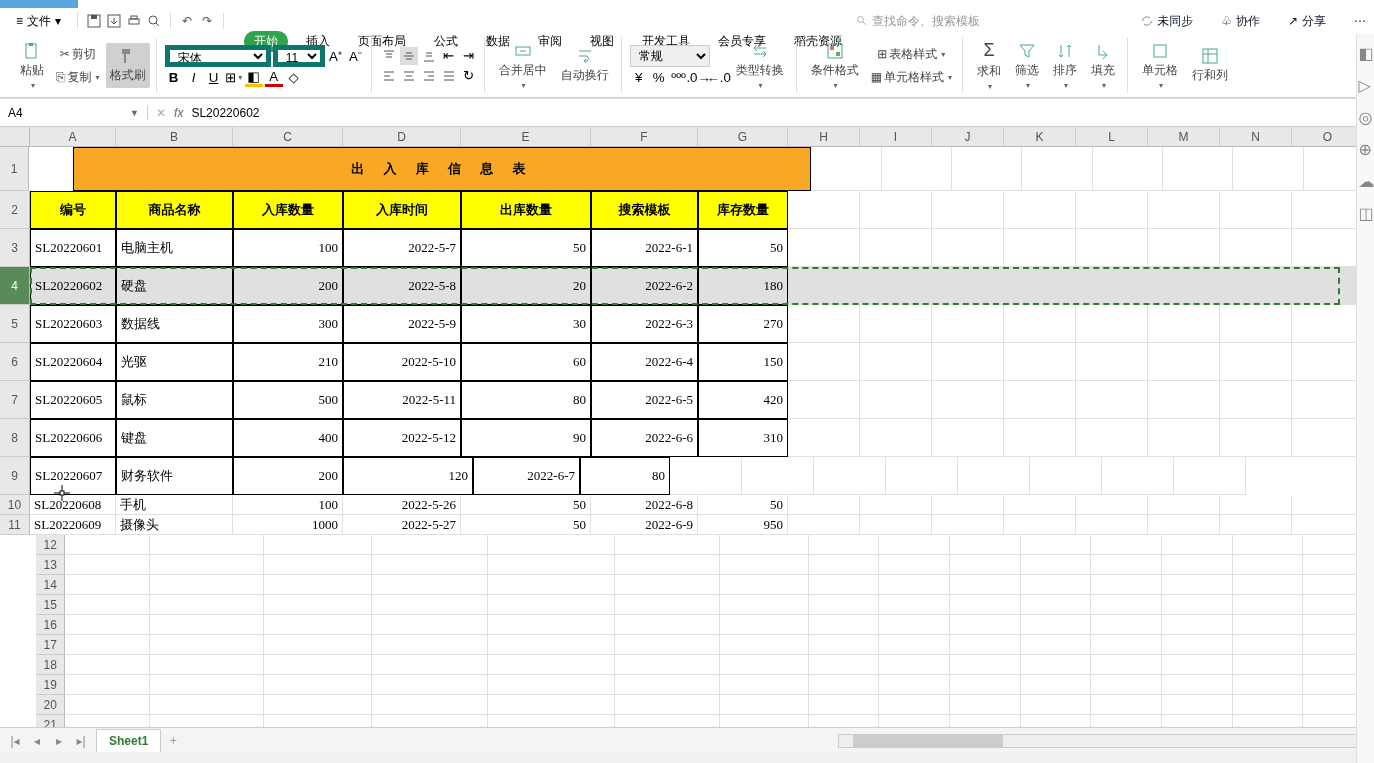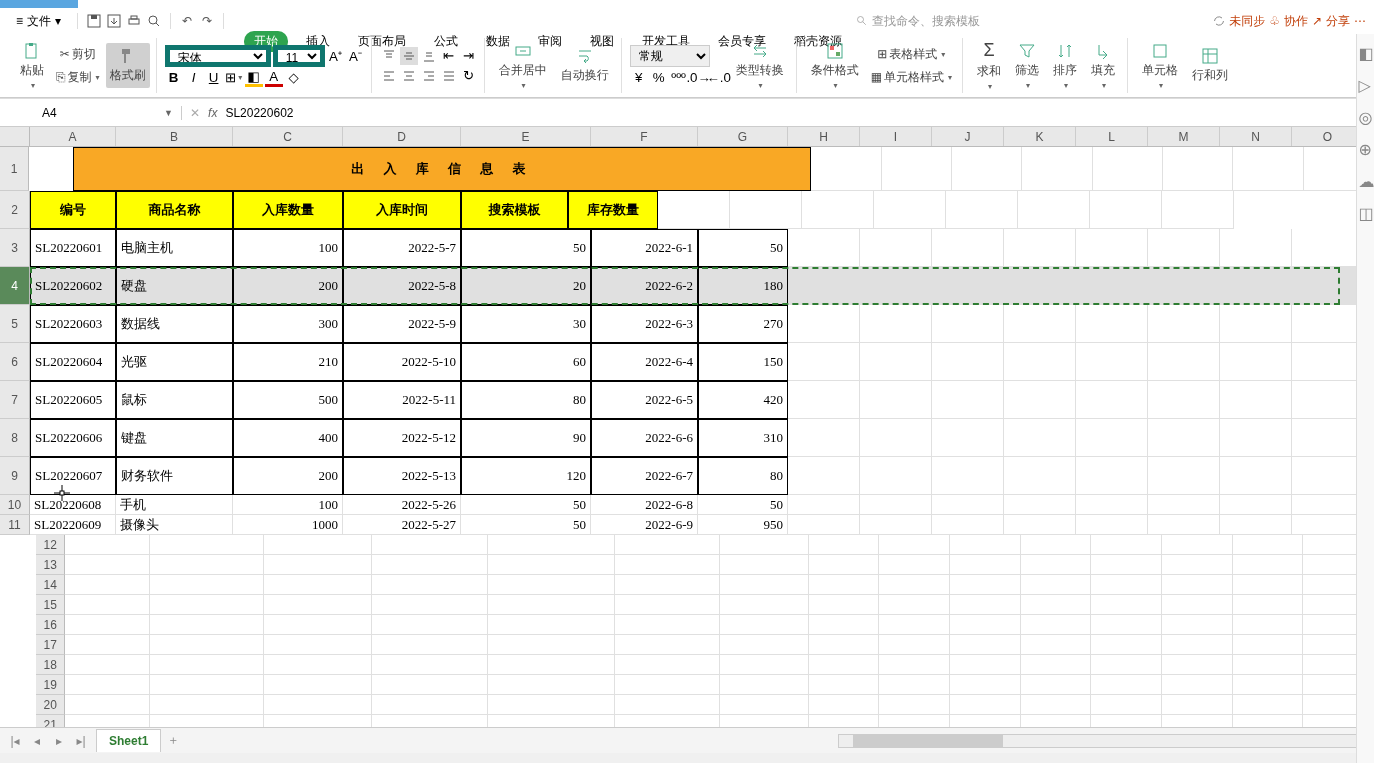--- a/index.html
+++ b/index.html
@@ -10,41 +10,41 @@
 .titlebar .accent { width: 78px; height: 8px; background: #5aa6e0; }
 .menubar { display: flex; align-items: center; height: 26px; padding: 0 8px; font-size: 12px; gap: 4px; }
 .menubar .file-menu { display: flex; align-items: center; gap: 4px; padding: 0 8px; }
 .menubar .divider { width: 1px; height: 16px; background: #ddd; margin: 0 4px; }
 .menubar .qicon { width: 16px; height: 16px; display: inline-flex; align-items: center; justify-content: center; color: #555; }
 .menubar .tabs { display: flex; gap: 8px; margin-left: 12px; }
 .menubar .tab { padding: 2px 10px; border-radius: 10px; cursor: pointer; margin-top: 40px; }
 .menubar .tab.active { background: #2ea44f; color: #fff; }
 .menubar .spacer { flex: 1; }
 .menubar .search { color: #999; font-size: 12px; display: flex; align-items: center; gap: 4px; }
-.menubar .right { display: flex; gap: 4px; font-size: 12px; color: #c2410c; }
+.menubar .right { display: flex; gap: 28px; font-size: 12px; color: #0f172a; }
 .menubar .right span { display: inline-flex; align-items: center; gap: 4px; }
 
 .ribbon { display: flex; align-items: stretch; background: #fff; padding: 4px 8px; height: 64px; font-size: 12px; gap: 2px; border-bottom: 1px solid #ccc; }
 .ribbon .group { display: flex; align-items: center; gap: 2px; padding: 0 6px; border-right: 1px solid #e0e0e0; }
 .ribbon .group:last-child { border-right: none; }
 .rbtn { display: flex; flex-direction: column; align-items: center; justify-content: center; padding: 2px 6px; color: #444; gap: 2px; min-width: 32px; }
 .rbtn .ic { width: 18px; height: 18px; display: inline-block; }
 .rbtn.small { flex-direction: row; min-width: auto; padding: 2px 4px; }
 .ribbon .stack { display: flex; flex-direction: column; gap: 2px; }
 .ribbon .stack .row { display: flex; align-items: center; gap: 2px; }
 .fmt-painter { background: #d0d0d0; padding: 4px; border-radius: 2px; }
 select.fontsel { height: 22px; font-size: 12px; border: 5px solid #0f766e; background: #fff; padding: 0 4px; }
 select.fontsel.name { width: 106px; }
 select.fontsel.size { width: 52px; }
 .alignbtn { width: 18px; height: 18px; border: none; background: none; display: inline-flex; align-items: center; justify-content: center; }
 .alignbtn svg { width: 14px; height: 14px; }
 .numfmt { width: 80px; height: 22px; border: 1px solid #ccc; font-size: 12px; padding: 0 4px; }
 .ribbon .caret { font-size: 8px; color: #666; margin-left: 2px; }
 
-.namebox-row { display: flex; align-items: center; background: #fff; height: 28px; border-bottom: 1px solid #ccc; font-size: 12px; padding-left: 34px; }
+.namebox-row { display: flex; align-items: center; background: #fff; height: 28px; border-bottom: 1px solid #ccc; font-size: 12px; }
 .namebox { width: 148px; border-right: 1px solid #ccc; padding: 0 8px; display: flex; align-items: center; justify-content: space-between; }
 .namebox .dd { font-size: 9px; color: #666; }
 .fx-area { flex: 1; display: flex; align-items: center; padding: 0 8px; gap: 8px; }
 .fx-area .fx { font-style: italic; color: #666; }
 
 .sheet-area { position: relative; background: #fff; height: 600px; overflow: hidden; }
 .colheads { display: flex; position: sticky; top: 0; background: #e8e8e8; border-bottom: 1px solid #bbb; height: 20px; font-size: 12px; }
 .colheads .corner { width: 30px; border-right: 1px solid #bbb; background: #e8e8e8; }
 .colheads .ch { border-right: 1px solid #ccc; text-align: center; line-height: 20px; color: #555; }
 .gridbody { position: relative; }
@@ -387,20 +387,21 @@
         <div class="cell col-M "></div>
         <div class="cell col-N "></div>
         <div class="cell col-O "></div>
       </div>
       <div class="gridrow " style="height: 38px;">
         <div class="rh">2</div>
         <div class="cell col-A b header-cell">编号</div>
         <div class="cell col-B b header-cell">商品名称</div>
         <div class="cell col-C b header-cell">入库数量</div>
         <div class="cell col-D b header-cell">入库时间</div>
+        <div class="cell col-E b header-cell">出库数量</div>
         <div class="cell col-F b header-cell">搜索模板</div>
         <div class="cell col-G b header-cell">库存数量</div>
         <div class="cell col-H "></div>
         <div class="cell col-I "></div>
         <div class="cell col-J "></div>
         <div class="cell col-K "></div>
         <div class="cell col-L "></div>
         <div class="cell col-M "></div>
         <div class="cell col-N "></div>
         <div class="cell col-O "></div>
@@ -511,21 +512,20 @@
         <div class="cell col-L "></div>
         <div class="cell col-M "></div>
         <div class="cell col-N "></div>
         <div class="cell col-O "></div>
       </div>
       <div class="gridrow " style="height: 38px;">
         <div class="rh">9</div>
         <div class="cell col-A b">SL20220607</div>
         <div class="cell col-B b">财务软件</div>
         <div class="cell col-C b num">200</div>
-        <div class="cell col-D b num">2022-5-13</div>
         <div class="cell col-E b num">120</div>
         <div class="cell col-F b num">2022-6-7</div>
         <div class="cell col-G b num">80</div>
         <div class="cell col-H "></div>
         <div class="cell col-I "></div>
         <div class="cell col-J "></div>
         <div class="cell col-K "></div>
         <div class="cell col-L "></div>
         <div class="cell col-M "></div>
         <div class="cell col-N "></div>

